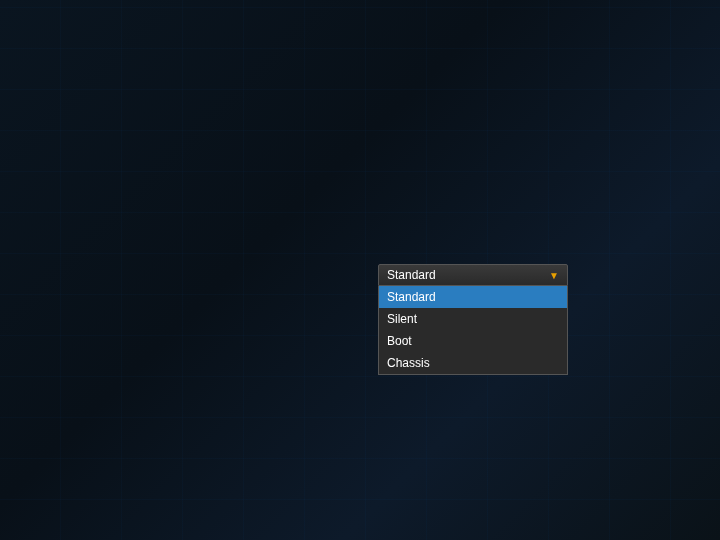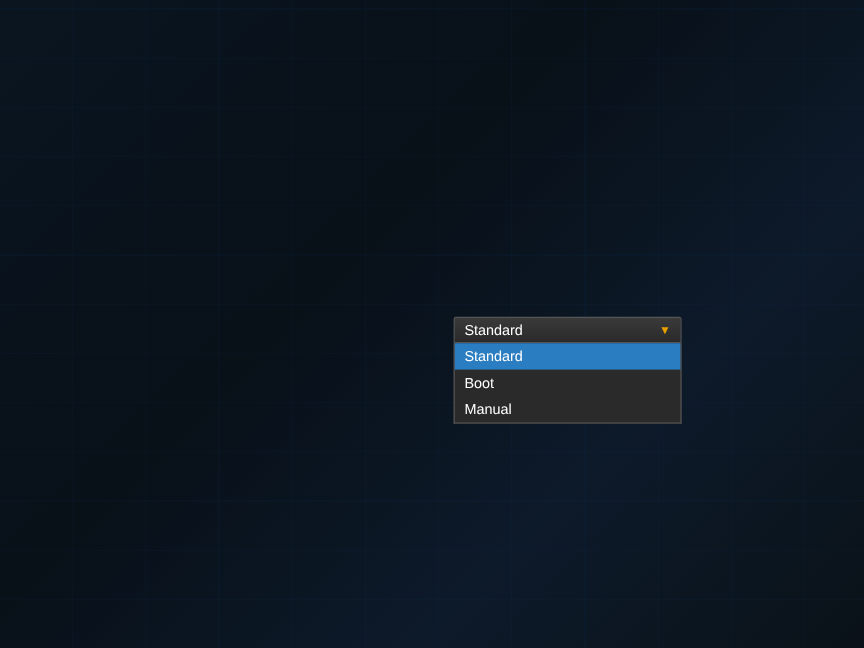--- a/index.html
+++ b/index.html
@@ -463,22 +463,23 @@
 
         <div class="settings-row highlighted">
           <span class="settings-label">CPU Fan Profile</span>
           <div class="settings-value" style="position:relative;">
             <div class="dropdown-selected">
               <span>Standard</span>
               <span class="dropdown-arrow">▼</span>
             </div>
             <div class="dropdown-list">
               <div class="dropdown-list-item active">Standard</div>
+              <div class="dropdown-list-item">Silent</div>
               <div class="dropdown-list-item">Boot</div>
-              <div class="dropdown-list-item">Manual</div>
+              <div class="dropdown-list-item">Chassis</div>
             </div>
           </div>
         </div>
 
       </div>
 
       <div class="section-header" style="margin-top: 130px;">
         <span class="arrow">▶</span>
         <span class="label">Chassis Fan(s) Configuration</span>
       </div>

